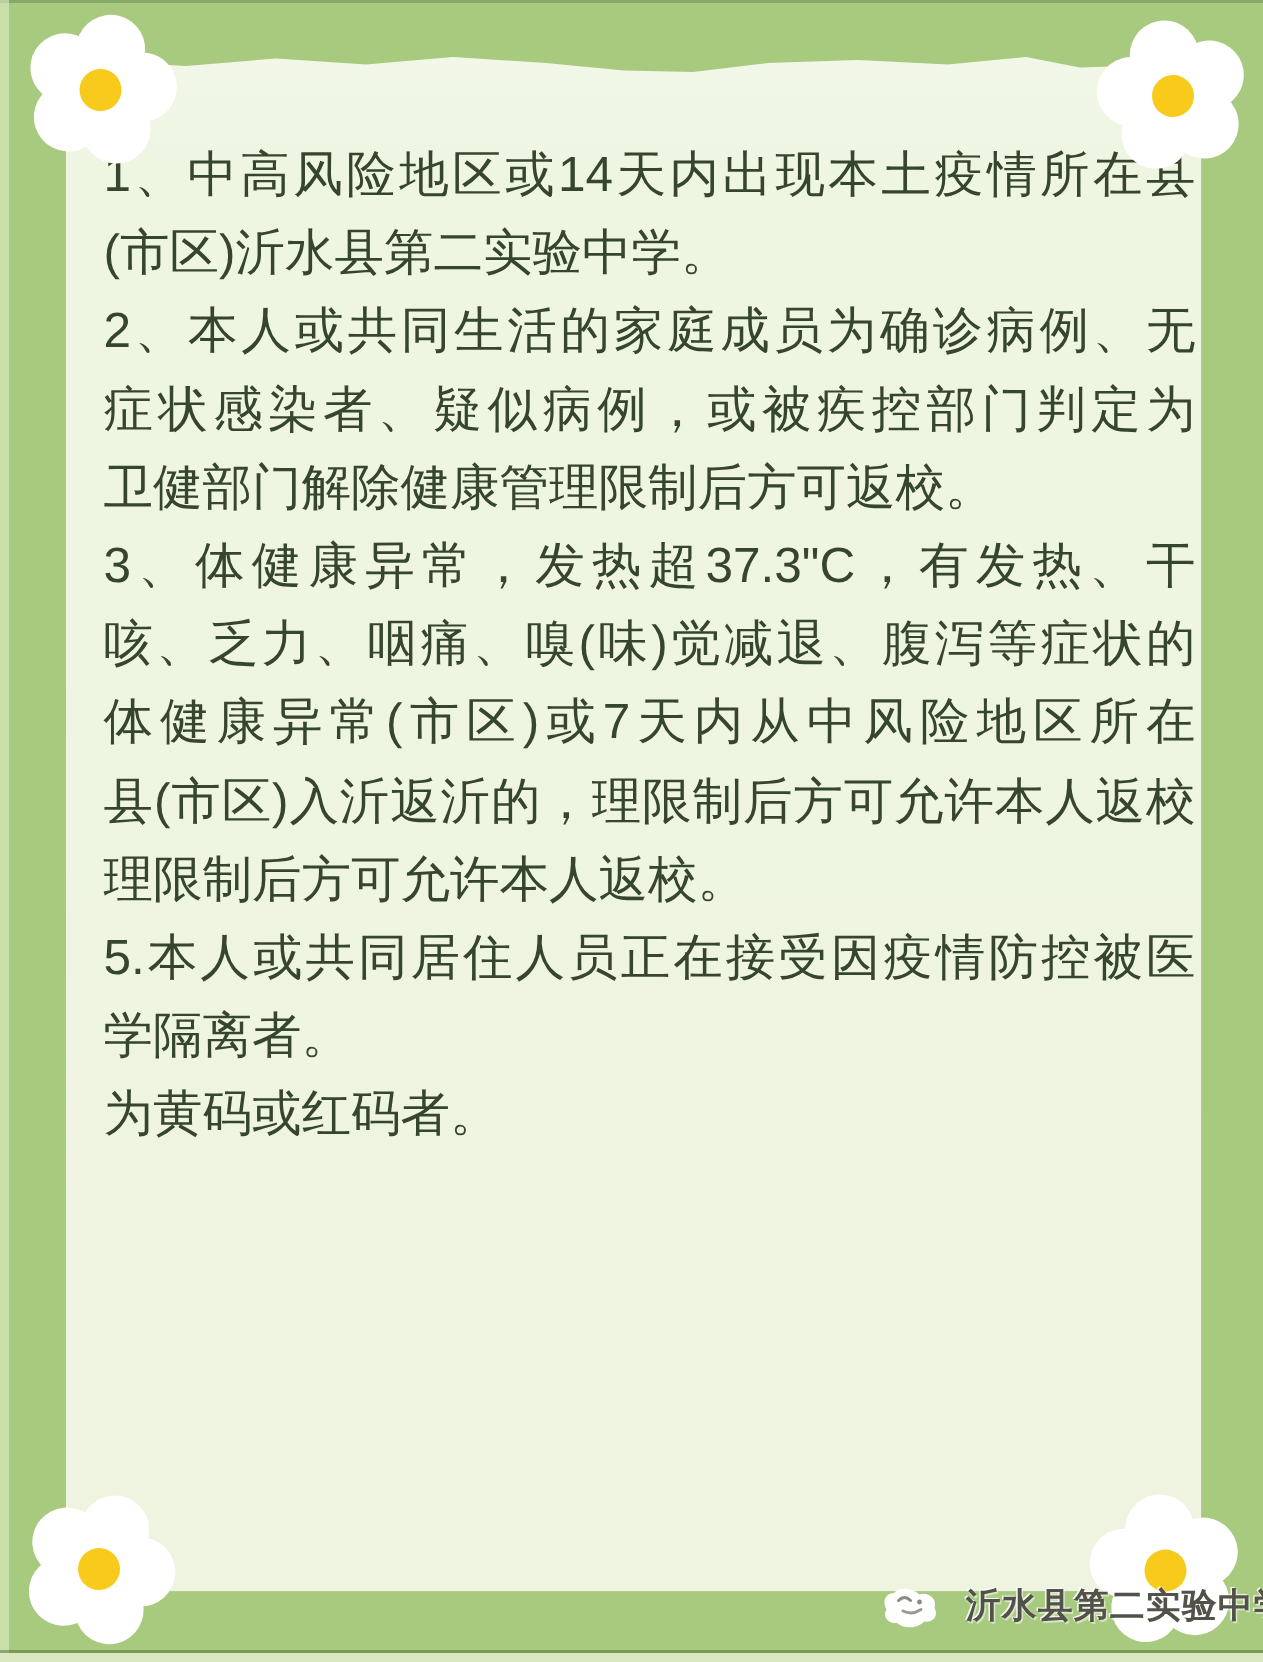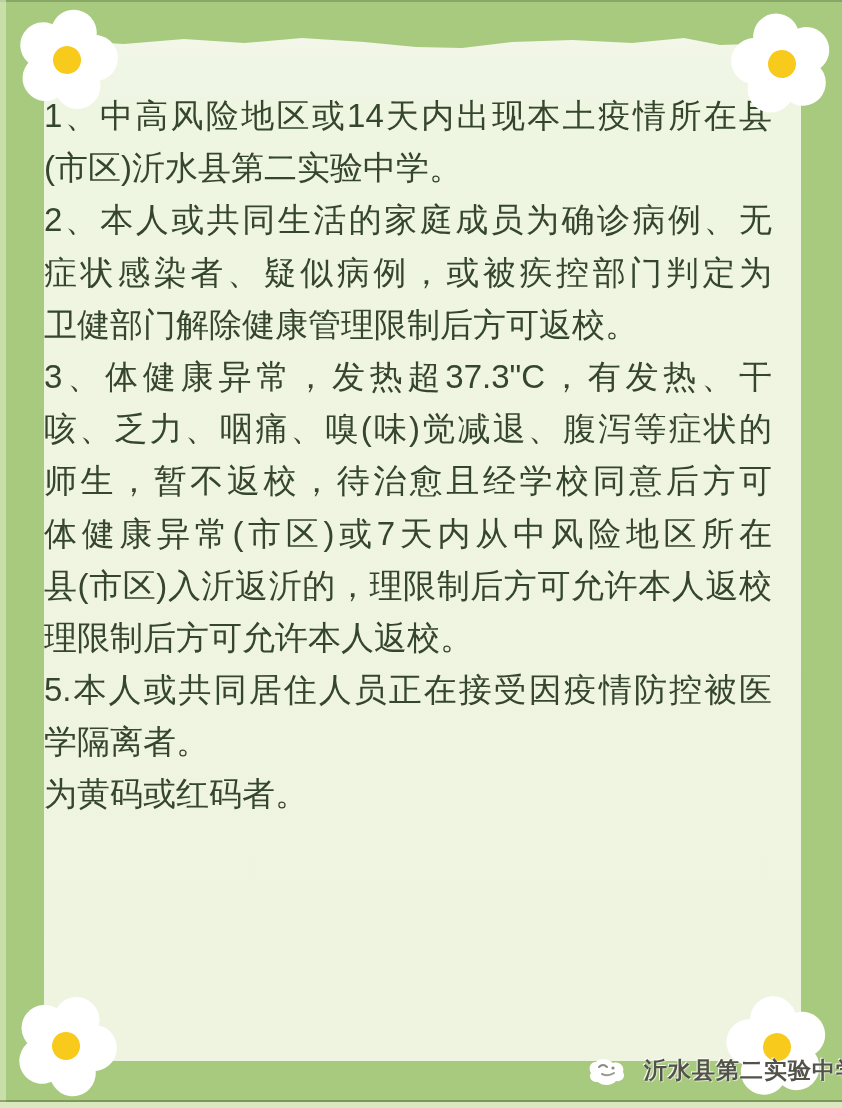--- a/index.html
+++ b/index.html
@@ -23,21 +23,21 @@
     width:757px;height:1029px;
     background:linear-gradient(180deg,#f2f7e9 0%,#eef5e1 8%,#eef4e0 100%);
     clip-path:polygon(
       0 14px, 28px 9px, 80px 12px, 140px 7px, 200px 11px, 258px 6px,
       320px 10px, 372px 15px, 418px 16px, 468px 10px, 528px 8px,
       588px 11px, 640px 6px, 676px 13px, 706px 12px, 726px 5px, 757px 9px,
       757px 1029px, 0 1029px);
   }
   .rules{
     position:absolute;
-    left:0;top:58px;
+    left:25px;top:58px;
     width:728px;
     color:#36462e;
     font-size:33px;
     line-height:52.2px;
     letter-spacing:0;
   }
   .ln{
     text-align:justify;
     text-align-last:justify;
     white-space:normal;
@@ -89,21 +89,20 @@
 
   <div class="panel">
     <div class="rules">
       <div class="ln">1、中高风险地区或14天内出现本土疫情所在县</div>
       <div class="ln pe">(市区)沂水县第二实验中学。</div>
       <div class="ln">2、本人或共同生活的家庭成员为确诊病例、无</div>
       <div class="ln">症状感染者、疑似病例，或被疾控部门判定为</div>
       <div class="ln pe">卫健部门解除健康管理限制后方可返校。</div>
       <div class="ln">3、体健康异常，发热超37.3"C，有发热、干</div>
       <div class="ln">咳、乏力、咽痛、嗅(味)觉减退、腹泻等症状的</div>
-      <div class="ln">师生，暂不返校，待治愈且经学校同意后方可</div>
       <div class="ln">体健康异常(市区)或7天内从中风险地区所在</div>
       <div class="ln">县(市区)入沂返沂的，理限制后方可允许本人返校</div>
       <div class="ln pe">理限制后方可允许本人返校。</div>
       <div class="ln">5.本人或共同居住人员正在接受因疫情防控被医</div>
       <div class="ln pe">学隔离者。</div>
       <div class="ln pe">为黄码或红码者。</div>
     </div>
   </div>
 
   <div class="flower flower-tl">

